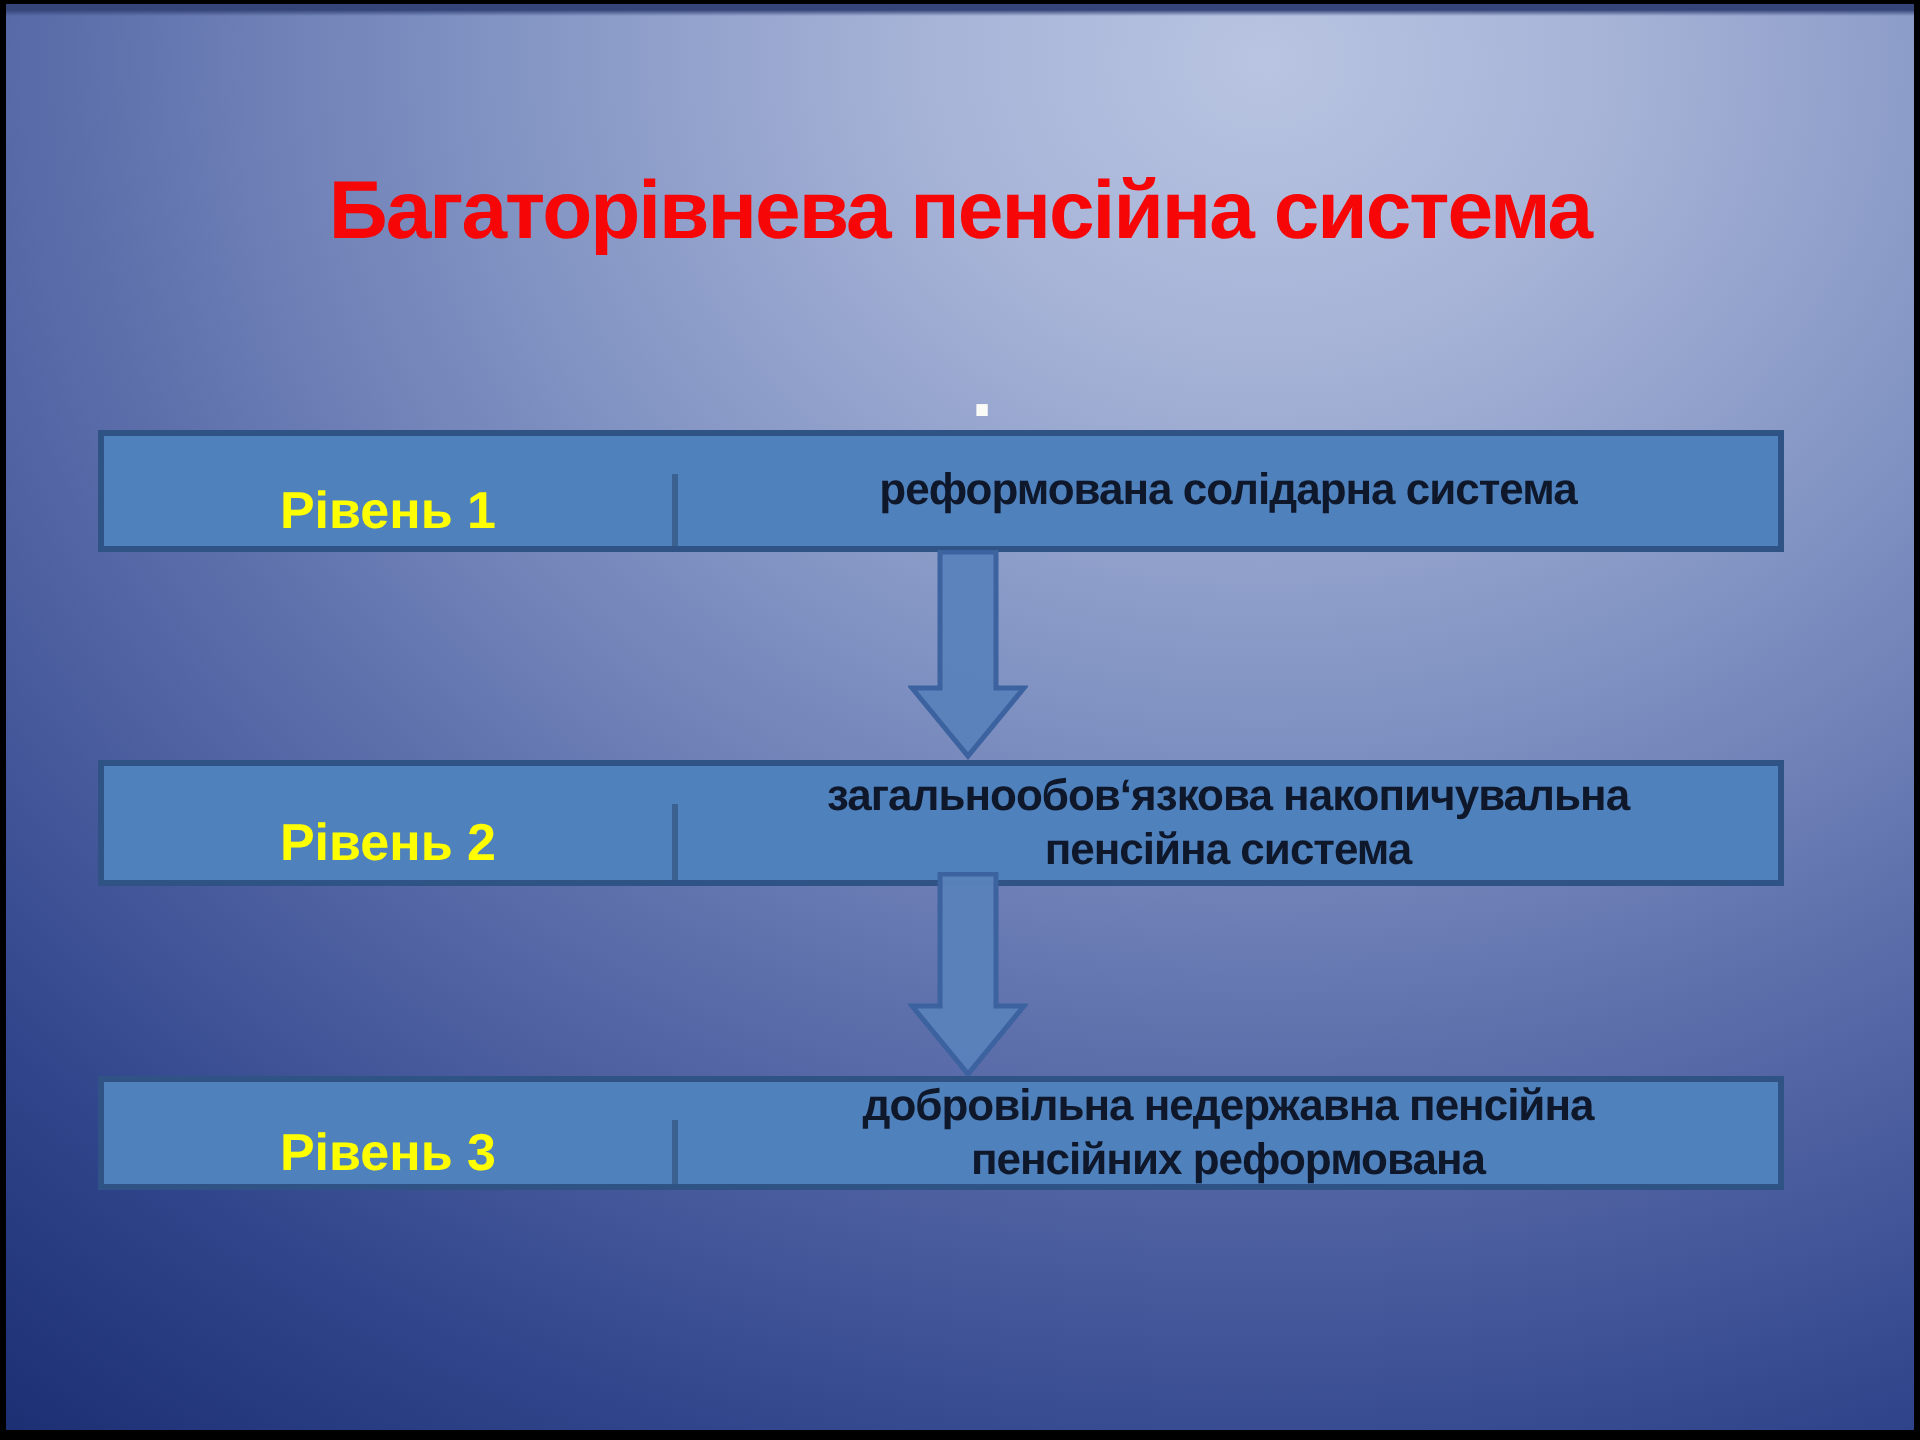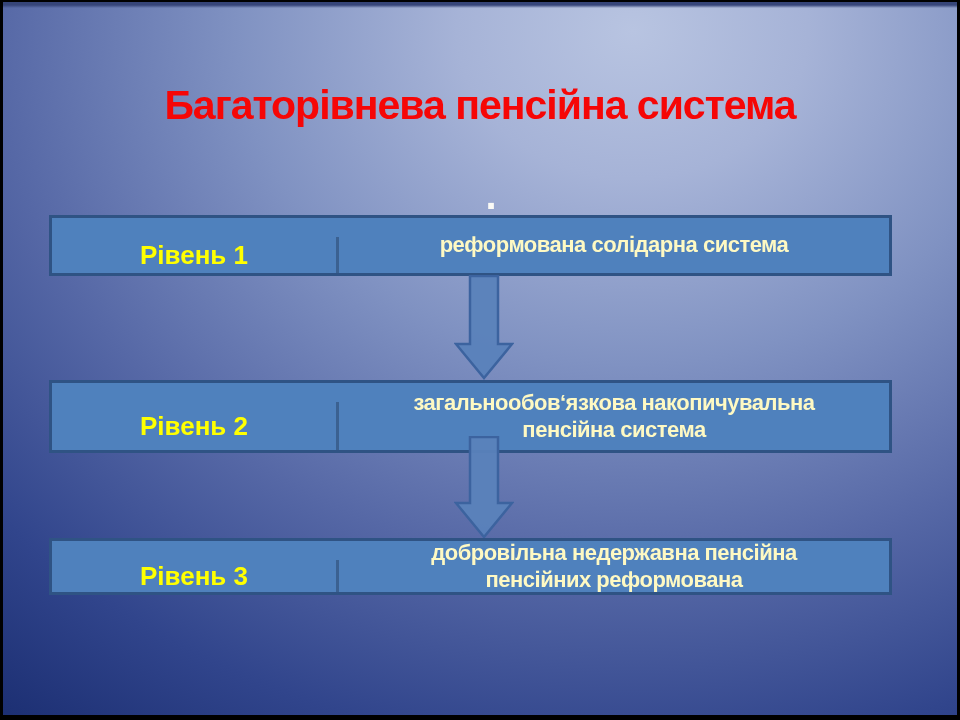--- a/index.html
+++ b/index.html
@@ -48,42 +48,42 @@
   .row {
     position: absolute;
     left: 46px;
     width: 843px;
     box-sizing: border-box;
     display: flex;
     background: #4f81bd;
     border: 3px solid #2f5384;
   }
   .row-1 { top: 213px; height: 61px; }
-  .row-2 { top: 378px; height: 73px; }
+  .row-2 { top: 378px; height: 63px; }
   .row-3 { top: 536px; height: 57px; }
 
   .cell {
     display: flex;
     flex-direction: column;
     justify-content: center;
     align-items: center;
     text-align: center;
   }
   .cell-level {
     flex: 0 0 287px;
     border-right: 3px solid #3b6191;
     box-sizing: border-box;
     color: #ffff00;
     font-size: 26px;
     font-weight: bold;
     margin-top: 19px;
   }
   .cell-desc {
     flex: 1 1 auto;
-    color: #fef9c3;
+    color: #0f172a;
     font-size: 22px;
     font-weight: bold;
     letter-spacing: -0.5px;
     line-height: 1.22;
   }
   .cell-desc span { display: block; max-width: 480px; margin: 0 auto; }
   .cell-desc span:empty { display: none; }
 
   .arrow { position: absolute; left: 451px; width: 60px; }
   .arrow-1 { top: 273px; height: 105px; }

